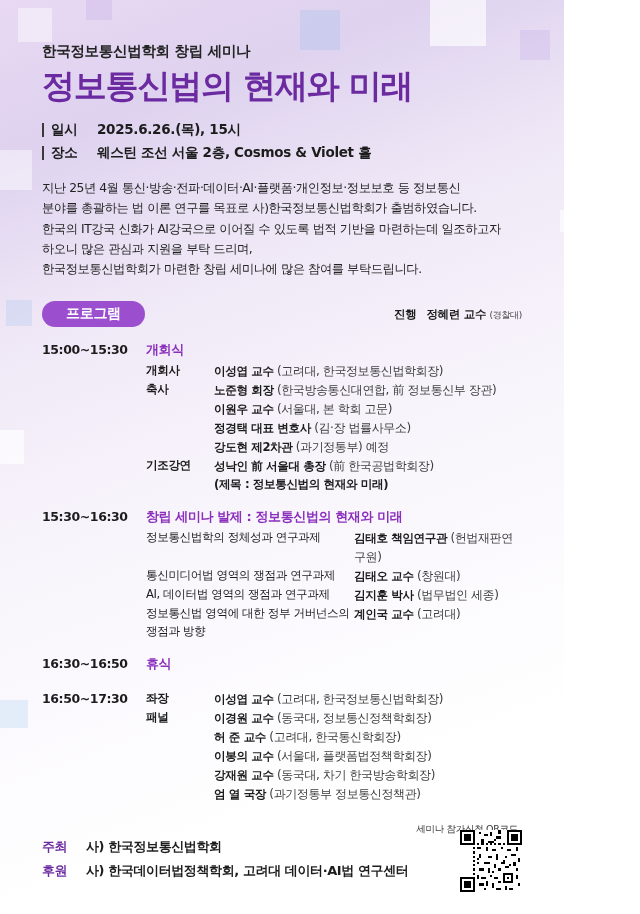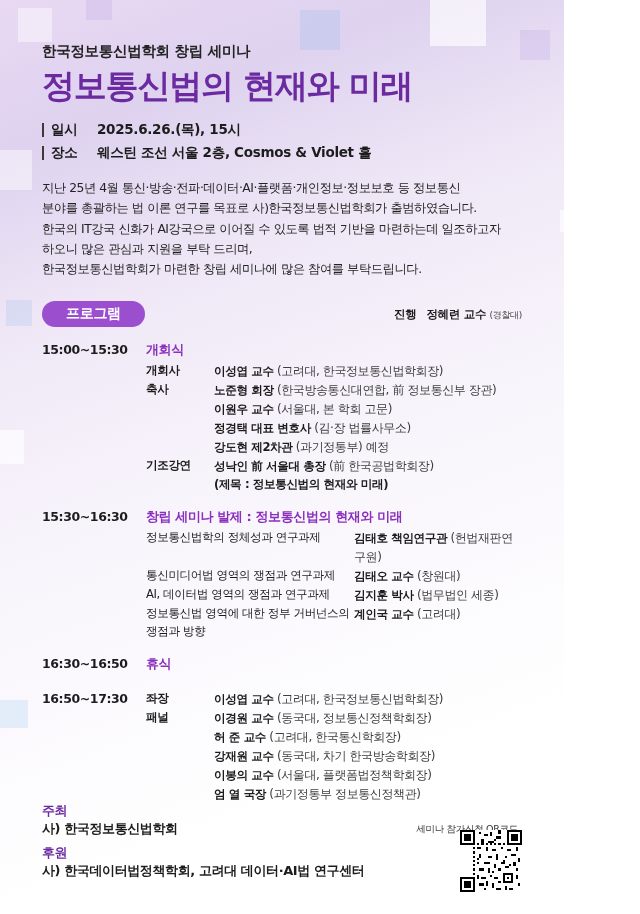--- a/index.html
+++ b/index.html
@@ -178,21 +178,20 @@
     bottom: 28px;
     z-index: 6;
   }
   .footer-row {
     display: flex;
     align-items: baseline;
     font-size: 13px;
     color: #1c1c1c;
     margin-bottom: 6px;
     letter-spacing: -0.4px;
-    flex-direction: column;
   }
   .footer-label {
     font-weight: bold;
     color: #6b2aa0;
     width: 44px;
     flex: 0 0 auto;
   }
   .footer-val { font-weight: bold; }
 </style>
 </head>
@@ -330,25 +329,25 @@
           <div class="row">
             <span class="role">패널</span>
             <span class="who"><span class="nm">이경원 교수</span> <span class="aff">(동국대, 정보통신정책학회장)</span></span>
           </div>
           <div class="row">
             <span class="role"></span>
             <span class="who"><span class="nm">허  준 교수</span> <span class="aff">(고려대, 한국통신학회장)</span></span>
           </div>
           <div class="row">
             <span class="role"></span>
+            <span class="who"><span class="nm">이봉의 교수</span> <span class="aff">(서울대, 플랫폼법정책학회장)</span></span>
+          </div>
+          <div class="row">
+            <span class="role"></span>
             <span class="who"><span class="nm">강재원 교수</span> <span class="aff">(동국대, 차기 한국방송학회장)</span></span>
-          </div>
-          <div class="row">
-            <span class="role"></span>
-            <span class="who"><span class="nm">이봉의 교수</span> <span class="aff">(서울대, 플랫폼법정책학회장)</span></span>
           </div>
           <div class="row">
             <span class="role"></span>
             <span class="who"><span class="nm">엄  열 국장</span> <span class="aff">(과기정통부 정보통신정책관)</span></span>
           </div>
         </div>
       </div>
 
     </div>
   </div>

